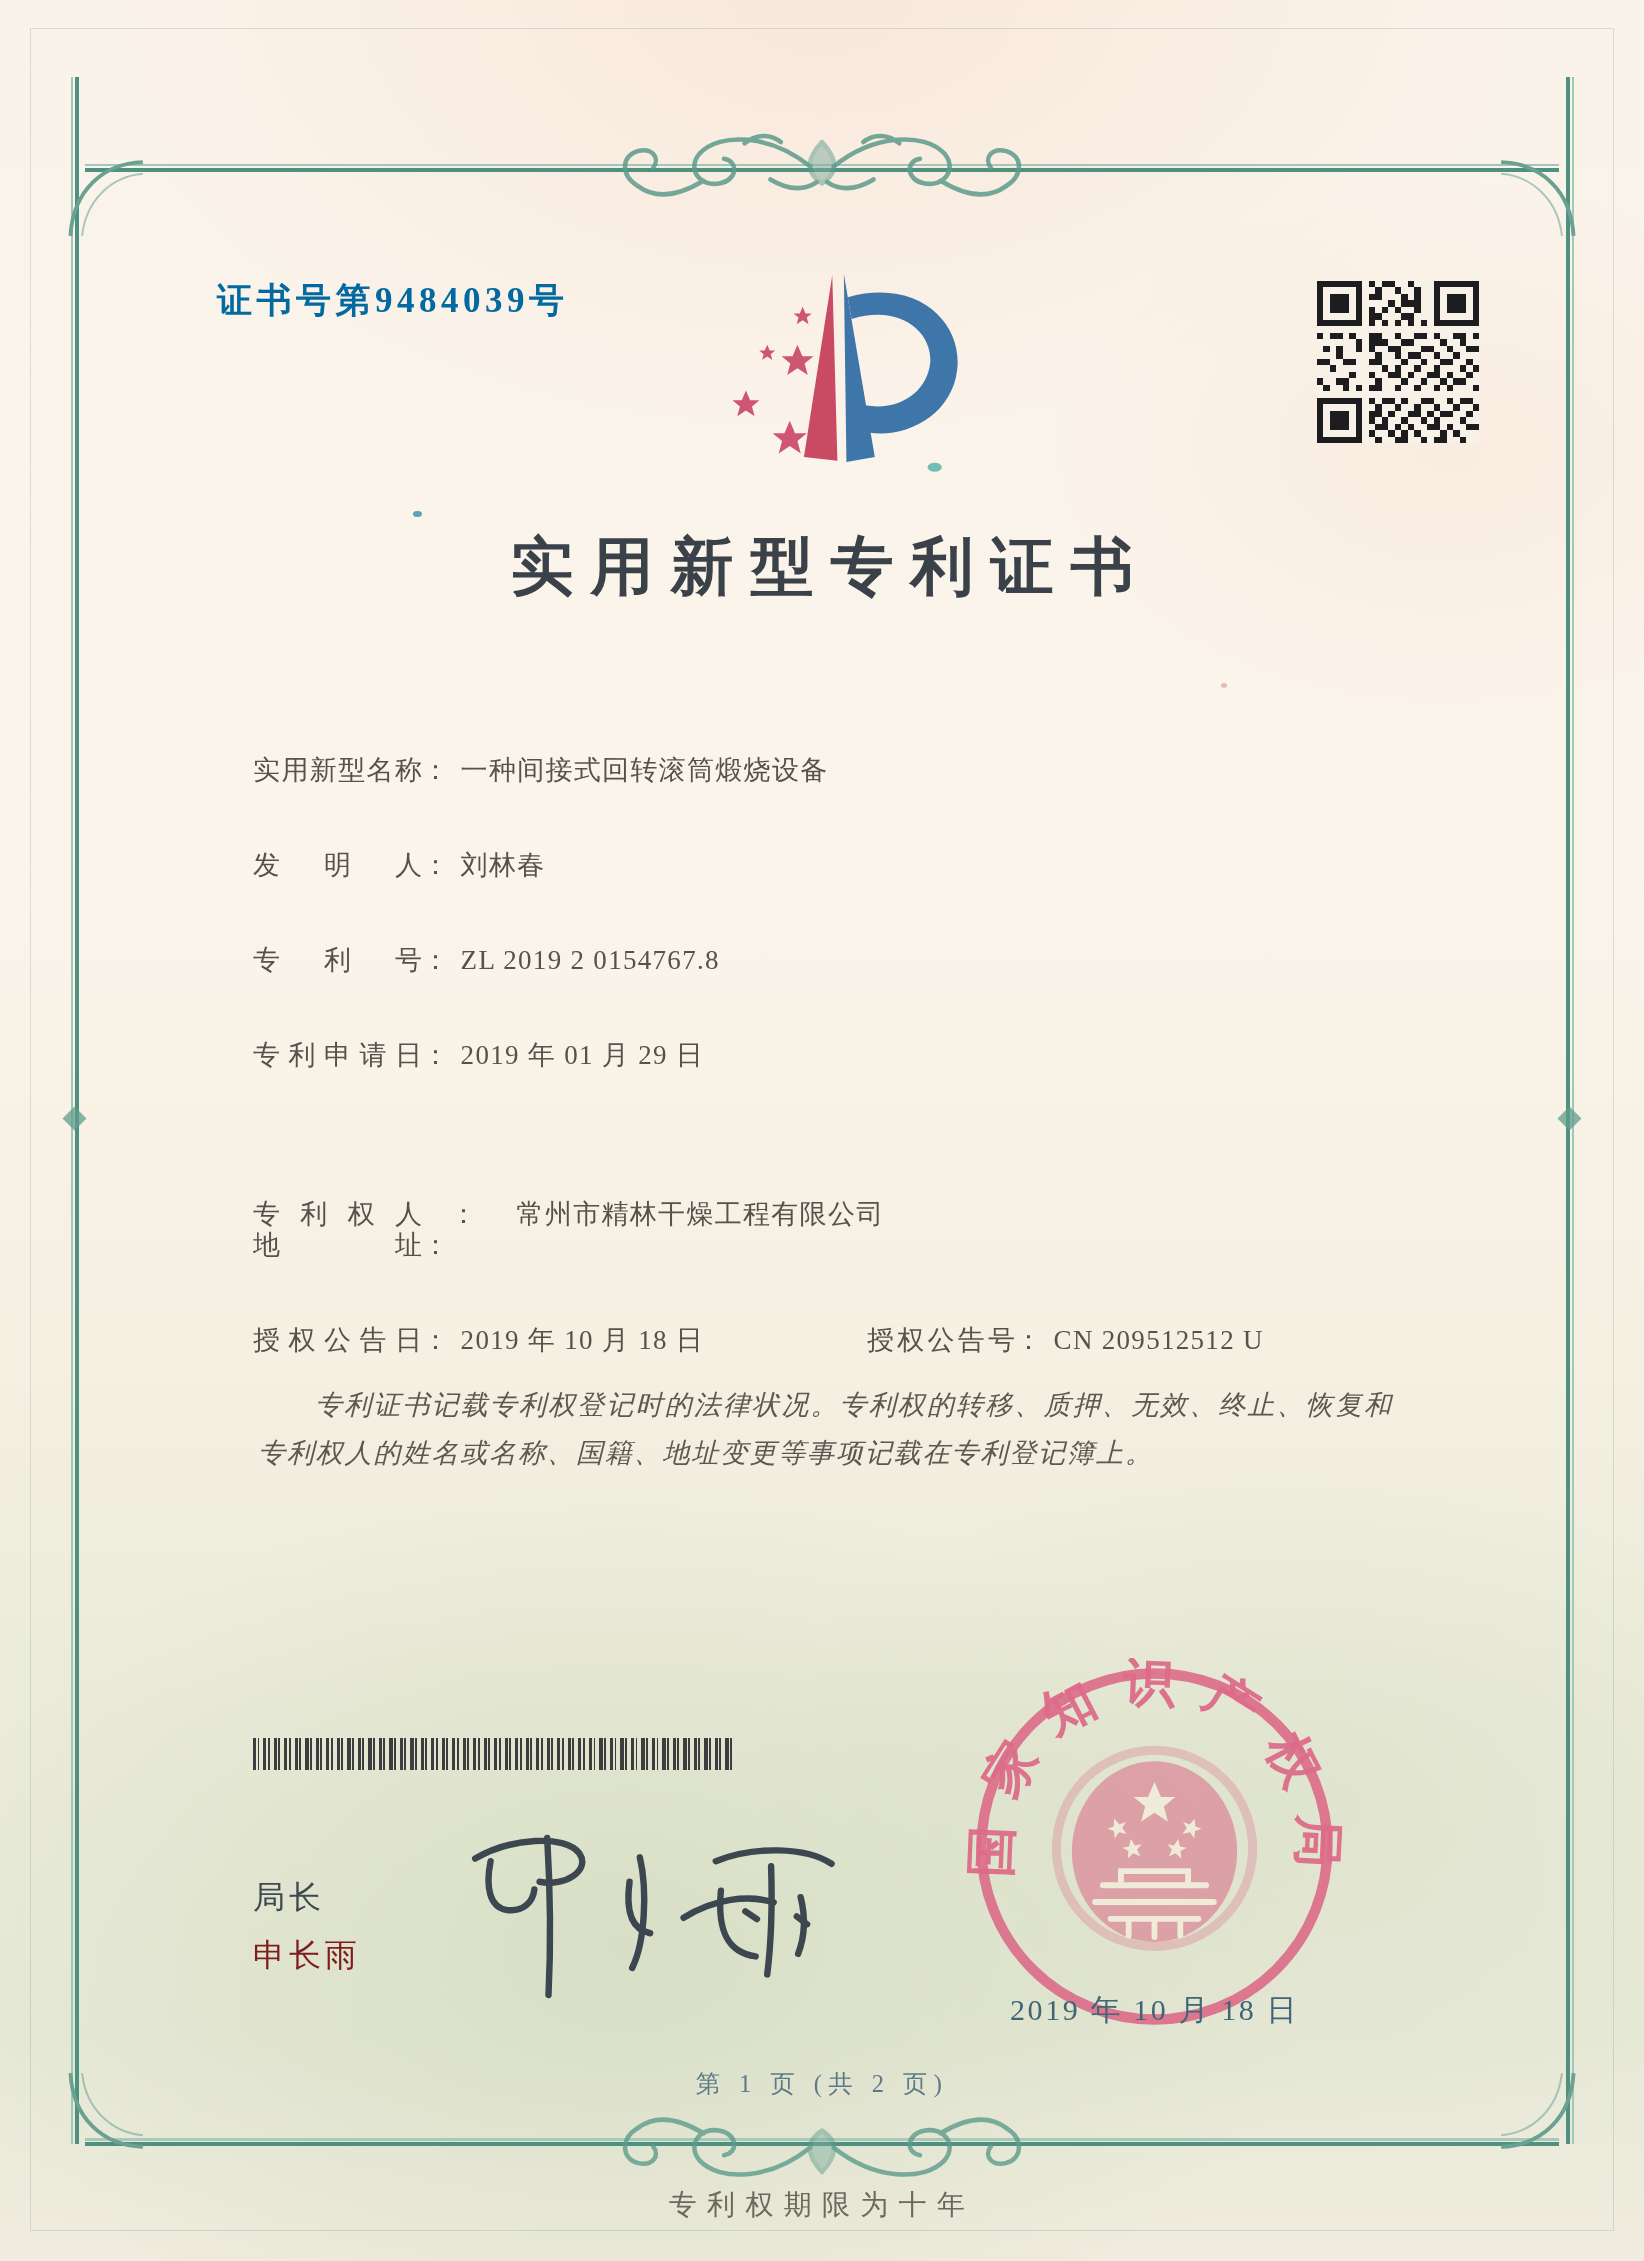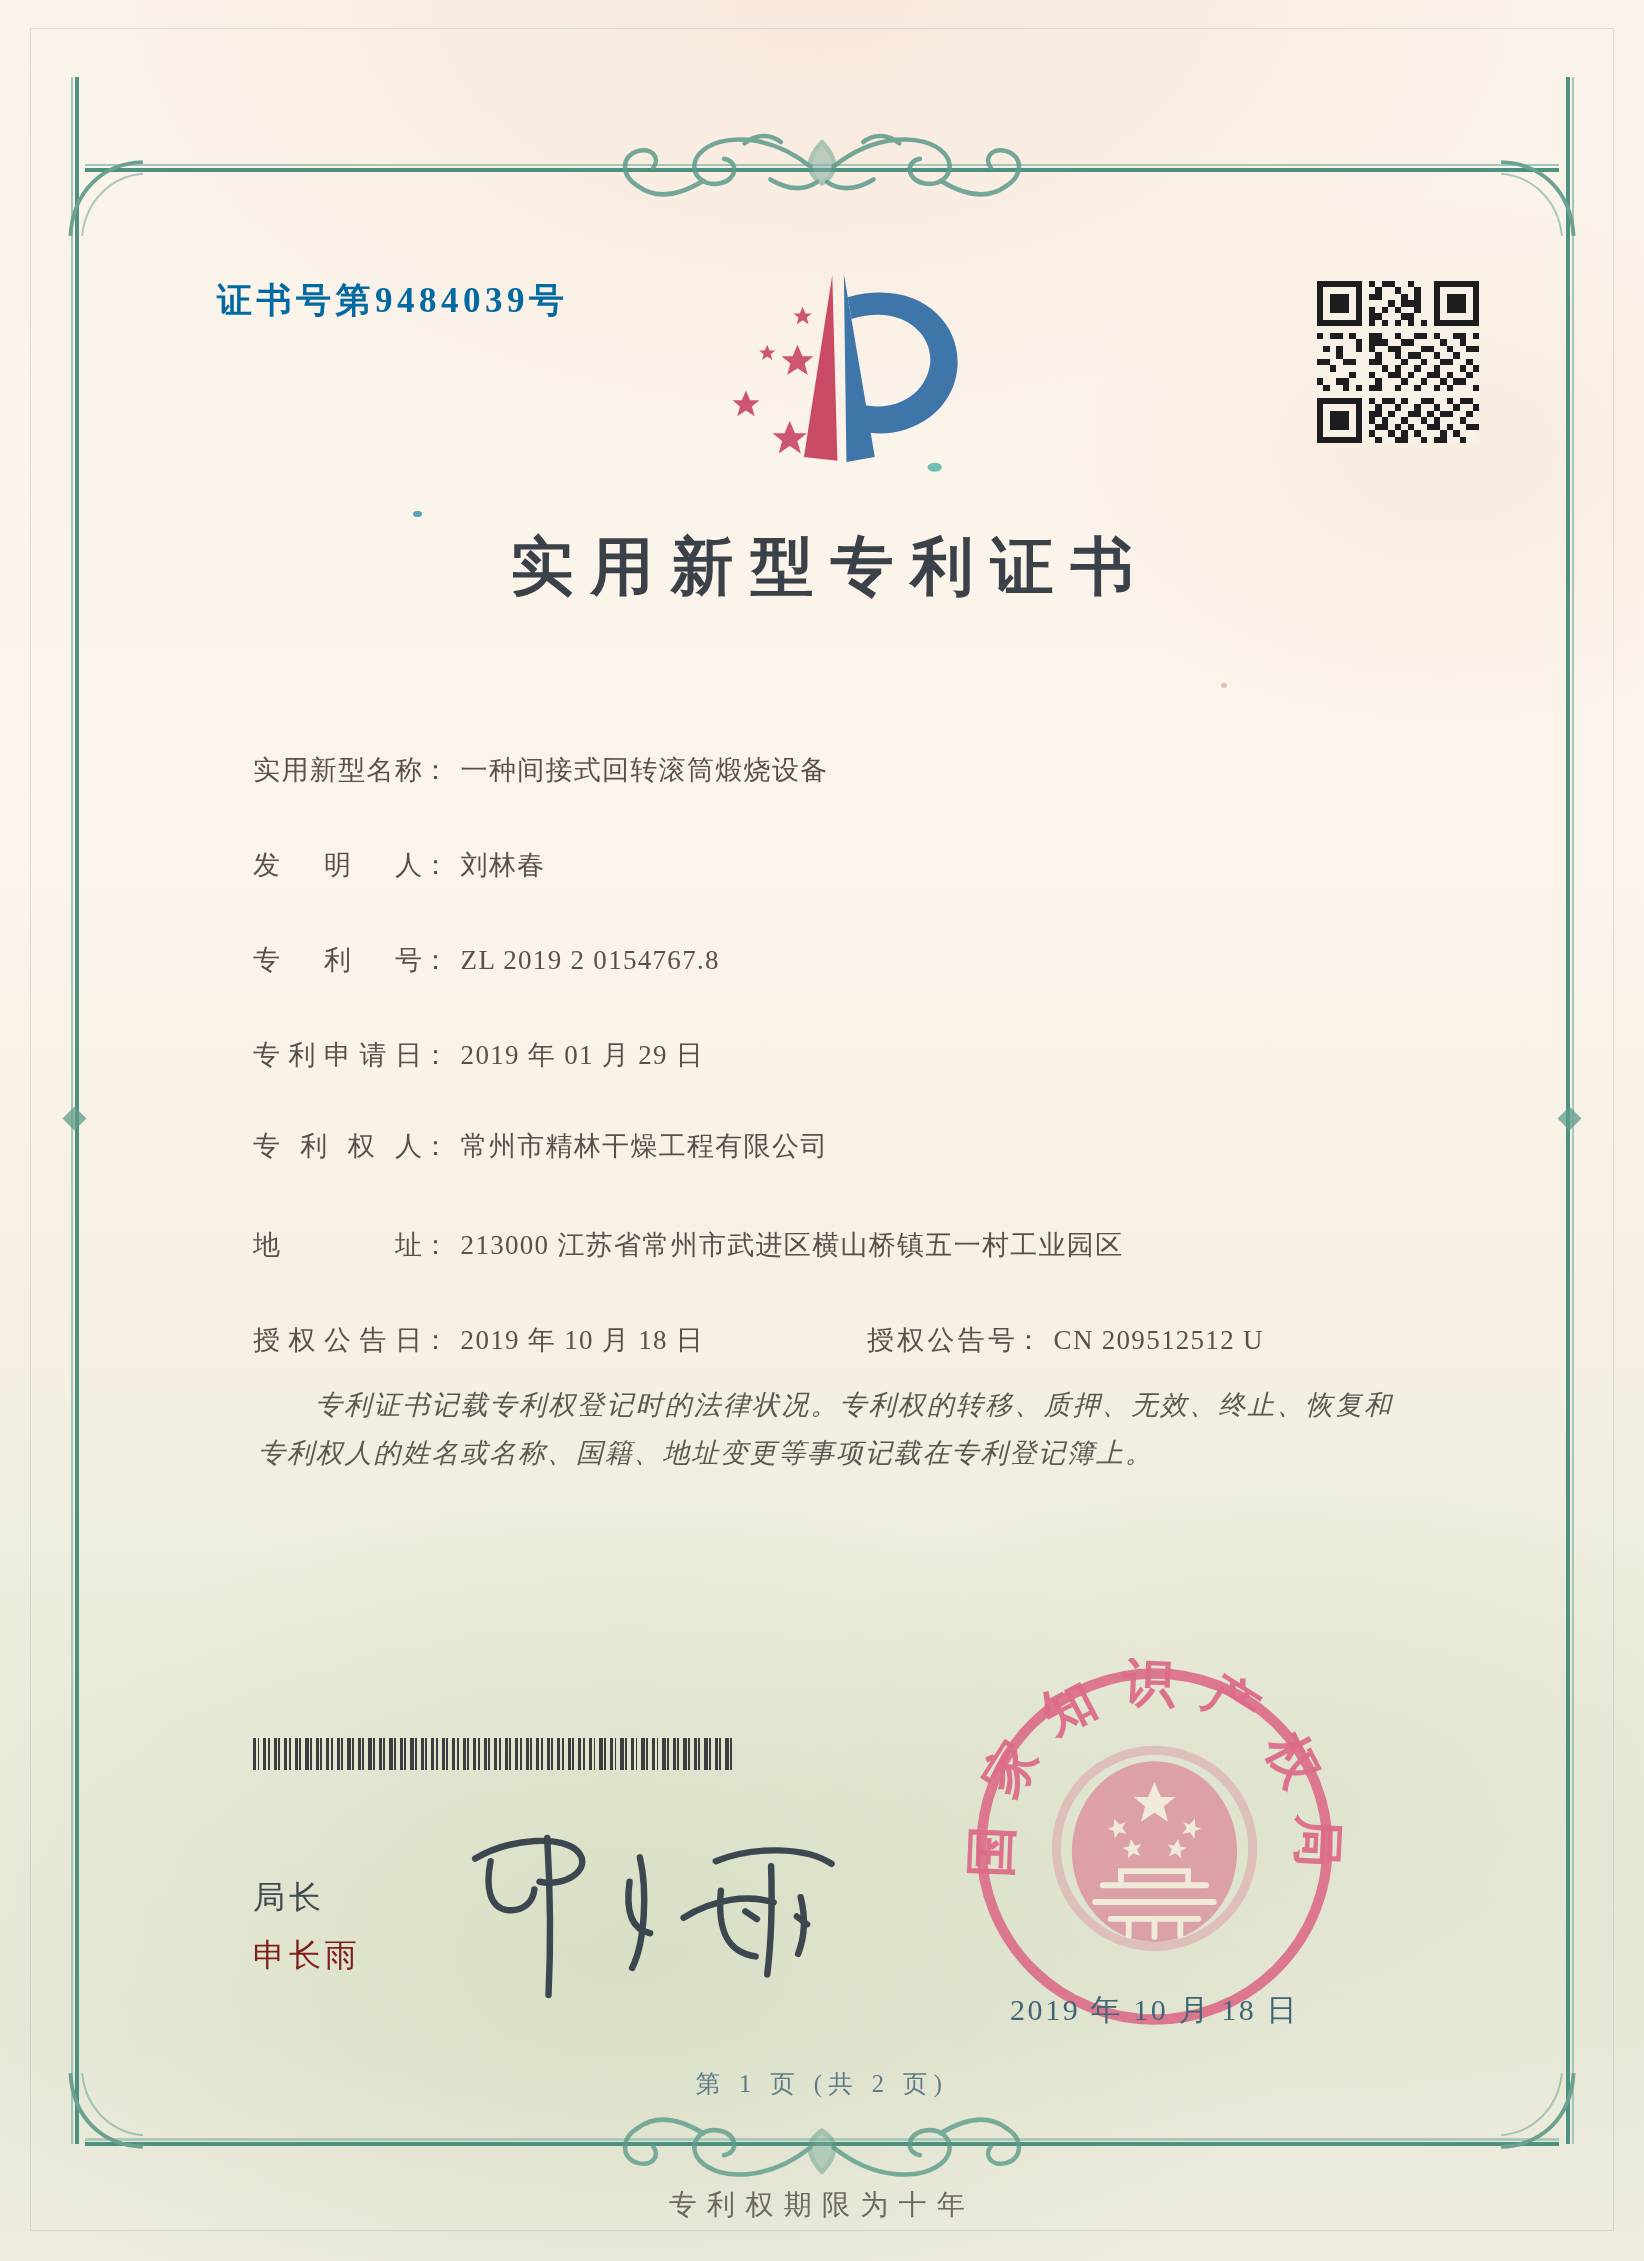--- a/index.html
+++ b/index.html
@@ -44,21 +44,21 @@
   .title { position:absolute; left:0; top:524px; width:1644px; text-align:center;
     font-size:63px; font-weight:bold; color:#3b4149; letter-spacing:17px; text-indent:17px; }
 
   
   .row { position:absolute; left:253px; display:flex; align-items:baseline;
     font-size:27px; color:#57514b;margin-top:44px; }
   .flabel { display:inline-block; width:169px; text-align:justify; text-align-last:justify; }
   .fcolon { display:inline-block; margin-right:11.6px; }
   .fvalue { letter-spacing:1.3px; white-space:nowrap; }
   .r1{top:708px;} .r2{top:803px;} .r3{top:898px;} .r4{top:993px;}
-  .r5{top:1084px;} .r6{top:1183px;} .r7{top:1278px;}
+  .r5{top:1152px;gap:28px;} .r6{top:1183px;} .r7{top:1278px;}
   .grant2 { position:absolute; left:614px; top:0; display:flex; align-items:center; white-space:nowrap; }
   .grant2 .flabel { width:148px; }
 
   
   .paras { position:absolute; left:258px; top:1381px; width:1135px; font-size:27px;
     line-height:48px; color:#5d5751; text-align:justify; letter-spacing:1.9px; }
   .paras p { text-indent:57px; font-style:italic; }
 
   
   .barcode { position:absolute; left:253px; top:1738px; width:480px; height:32px; opacity:.88;
@@ -327,21 +327,20 @@
   <span class="fvalue">2019 年 01 月 29 日</span>
 </div>
 <div class="row r5 softer">
   <span class="flabel">专利权人</span>
     <span class="fcolon">：</span>
   <span class="fvalue">常州市精林干燥工程有限公司</span>
 </div>
 <div class="row r6 softer">
   <span class="flabel">地址</span>
     <span class="fcolon">：</span>
-  <span class="fvalue">213000 江苏省常州市武进区横山桥镇五一村工业园区</span>
 </div>
 <div class="row r7 softer">
   <span class="flabel">授权公告日</span>
     <span class="fcolon">：</span>
   <span class="fvalue">2019 年 10 月 18 日</span>
   <span class="grant2">
     <span class="flabel">授权公告号</span>
       <span class="fcolon">：</span>
     <span class="fvalue">CN 209512512 U</span>
   </span>

